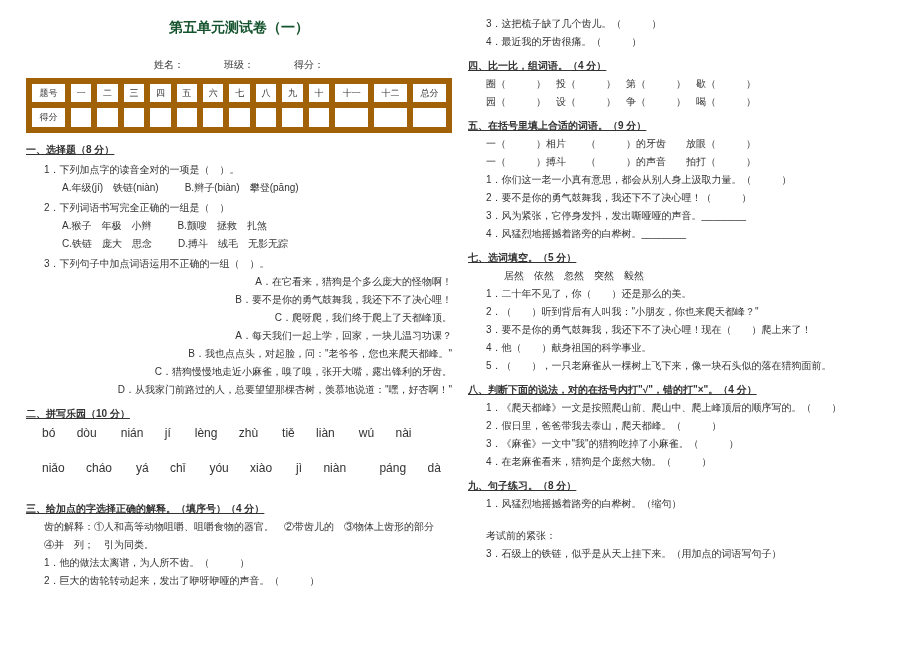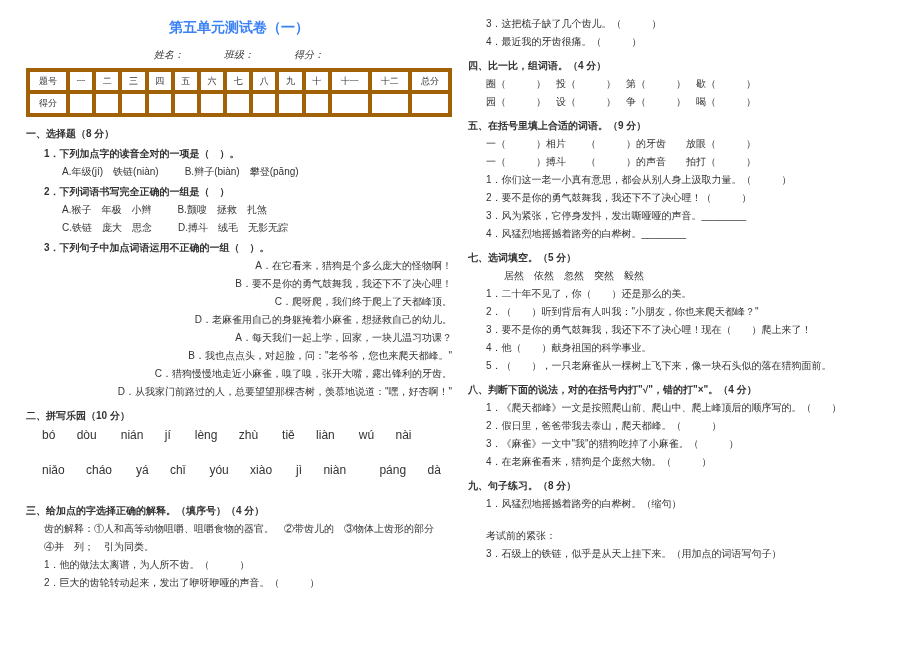--- a/index.html
+++ b/index.html
@@ -9,48 +9,47 @@
       background: #fff;
       font-family: "Microsoft YaHei", "SimSun", sans-serif;
       font-size: 10px;
       color: #333;
       display: flex;
       padding: 15px 18px;
       line-height: 1.8;
     }
     .col { width: 50%; padding: 0 8px; }
     .title {
-      color: #3b82f6;
+      color: #14532d;
       font-size: 14px;
       font-weight: bold;
       text-align: center;
-      margin-bottom: 6px;
+      margin-bottom: 16px;
     }
     .header-row {
       display: flex;
       justify-content: center;
       gap: 40px;
       font-size: 10px;
       margin-bottom: 4px;
-      font-style: italic;
     }
     table.score {
       border-collapse: collapse;
       width: 100%;
       margin-bottom: 8px;
     }
     table.score td {
-      border: 4px solid #a16207;
+      border: 6px solid #a16207;
       text-align: center;
       font-size: 9px;
       height: 16px;
       padding: 1px 2px;
     }
-    .sec { font-weight: bold; margin-top: 6px; }
-    .q { margin-left: 18px; margin-top: 2px; font-weight: bold; }
+    .sec { font-weight: bold; margin-top: 6px; text-decoration: underline; }
+    .q { margin-left: 18px; margin-top: 2px; }
     .opt { margin-left: 36px; display: flex; gap: 26px; }
     .opt-wide { margin-left: 36px; text-align: right; }
     .pinyin-row { margin-left: 16px; word-spacing: 18px; font-size:12px;}
     .write-row { margin-left: 18px; height: 14px; }
     .indent { margin-left: 18px;}
     .indent2 { margin-left: 36px;}
   </style>
 </head>
 <body>
 
@@ -110,21 +109,20 @@
       <span>B.颤嗖　拯救　扎煞</span>
     </div>
   <div class="opt">
       <span>C.铁链　庞大　思念</span>
       <span>D.搏斗　绒毛　无影无踪</span>
     </div>
   <div class="q">3．下列句子中加点词语运用不正确的一组（　）。</div>
   <div class="opt-wide">A．在它看来，猎狗是个多么庞大的怪物啊！</div>
   <div class="opt-wide">B．要不是你的勇气鼓舞我，我还下不了决心哩！</div>
   <div class="opt-wide">C．爬呀爬，我们终于爬上了天都峰顶。</div>
-  <div class="opt-wide">D．老麻雀用自己的身躯掩着小麻雀，想拯救自己的幼儿。</div>
   <div class="opt-wide">A．每天我们一起上学，回家，一块儿温习功课？</div>
   <div class="opt-wide">B．我也点点头，对起脸，问："老爷爷，您也来爬天都峰。"</div>
   <div class="opt-wide">C．猎狗慢慢地走近小麻雀，嗅了嗅，张开大嘴，露出锋利的牙齿。</div>
   <div class="opt-wide">D．从我家门前路过的人，总要望望那棵杏树，羡慕地说道："嘿，好杏啊！"</div>
 
   <div class="sec">二、拼写乐园（10 分）</div>
   <div class="pinyin-row">bó dòu　　nián jí　　lèng zhù　　tiě liàn　　wú nài</div>
   <div class="write-row"></div>
   <div class="pinyin-row">niǎo cháo　　yá chǐ　　yóu xiào　　jì niàn　 páng dà</div>
   <div class="write-row"></div>

